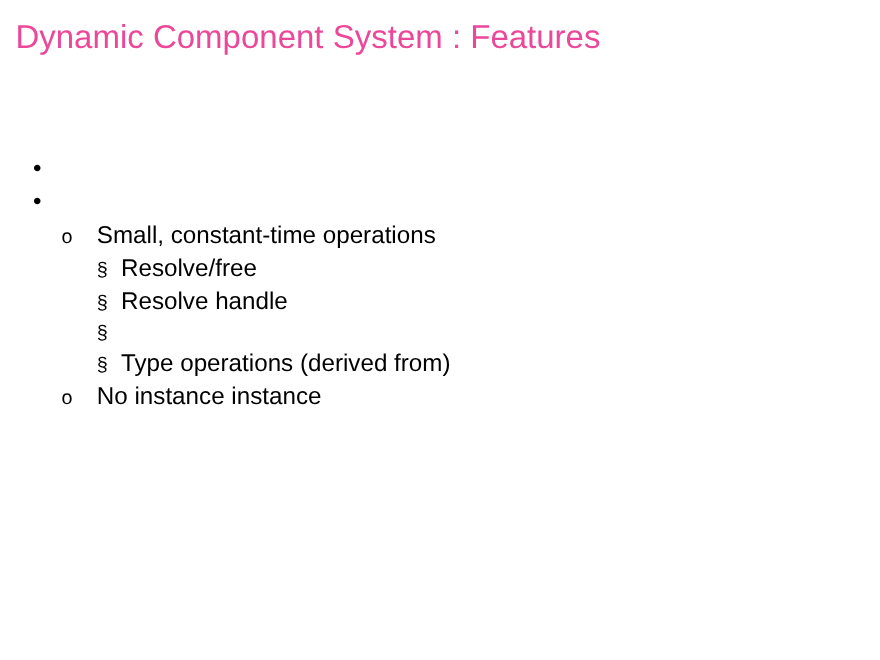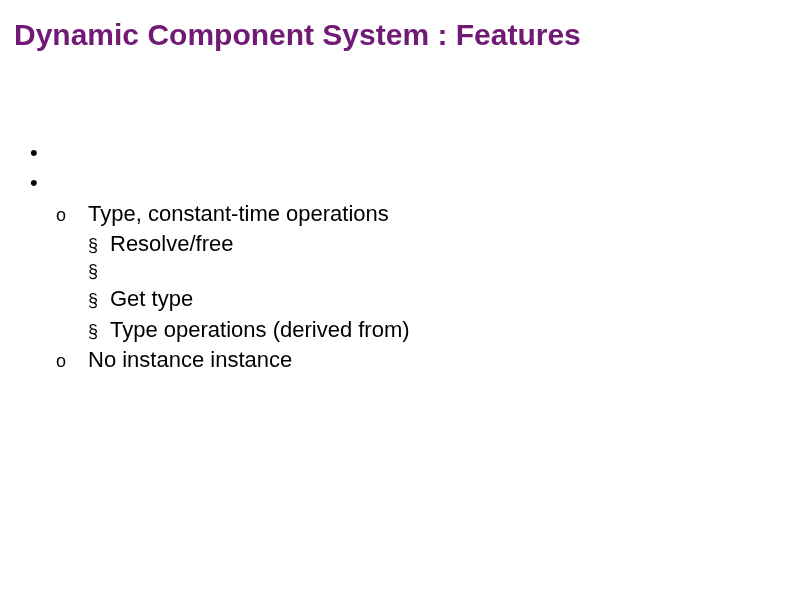--- a/index.html
+++ b/index.html
@@ -15,22 +15,22 @@
     position: relative;
     width: 800px;
     height: 600px;
     box-sizing: border-box;
   }
   .title {
     position: absolute;
     top: 18px;
     left: 14px;
     font-size: 30px;
-    font-weight: 700;
-    color: #701a75;
+    font-weight: 400;
+    color: #ec4899;
     letter-spacing: 0px;
   }
   .content {
     position: absolute;
     top: 138px;
     left: 30px;
     font-size: 22px;
     line-height: 1.38;
     color: #000000;
   }
@@ -75,35 +75,35 @@
     <div class="l1">
       <span class="bullet">•</span>
     </div>
 
     <div class="l1">
       <span class="bullet">•</span>
     </div>
 
     <div class="l2">
       <span class="bullet">o</span>
-      <span>Type, constant-time operations</span>
+      <span>Small, constant-time operations</span>
     </div>
 
     <div class="l3">
       <span class="bullet">§</span>
       <span>Resolve/free</span>
     </div>
 
     <div class="l3">
       <span class="bullet">§</span>
+      <span>Resolve handle</span>
     </div>
 
     <div class="l3">
       <span class="bullet">§</span>
-      <span>Get type</span>
     </div>
 
     <div class="l3">
       <span class="bullet">§</span>
       <span>Type operations (derived from)</span>
     </div>
 
     <div class="l2">
       <span class="bullet">o</span>
       <span>No instance instance</span>

